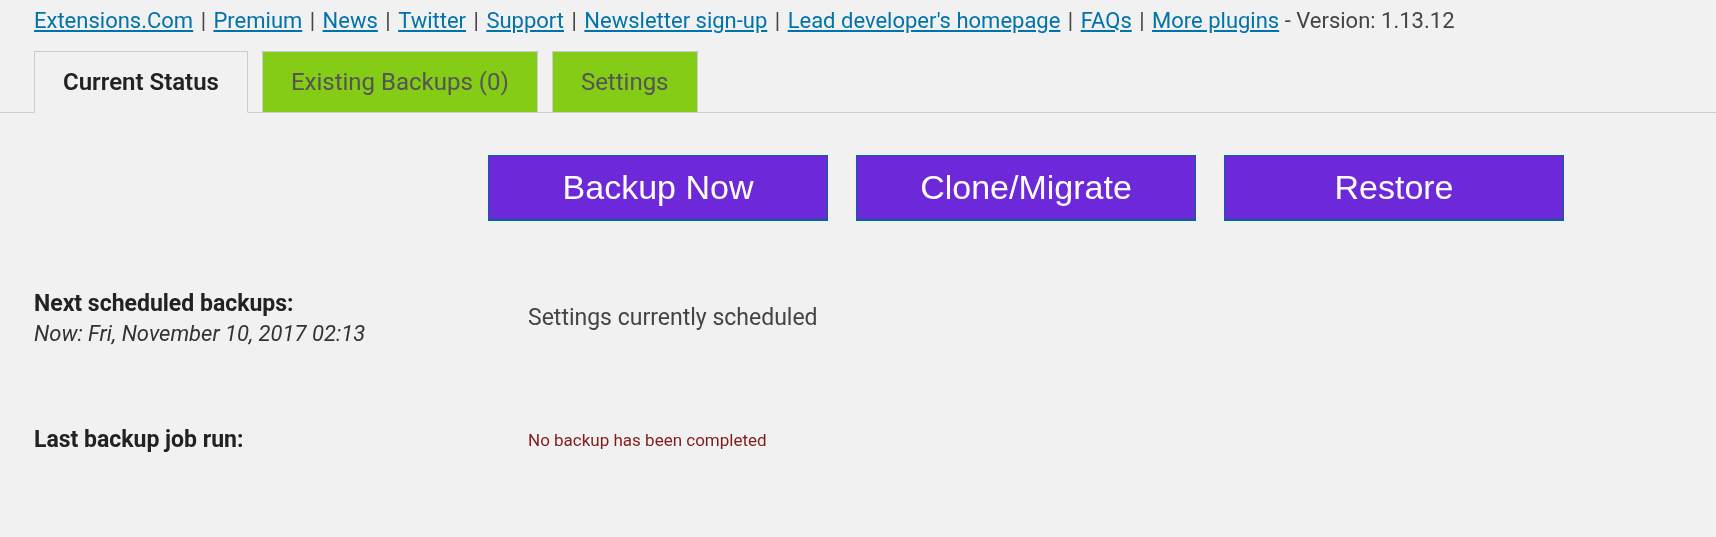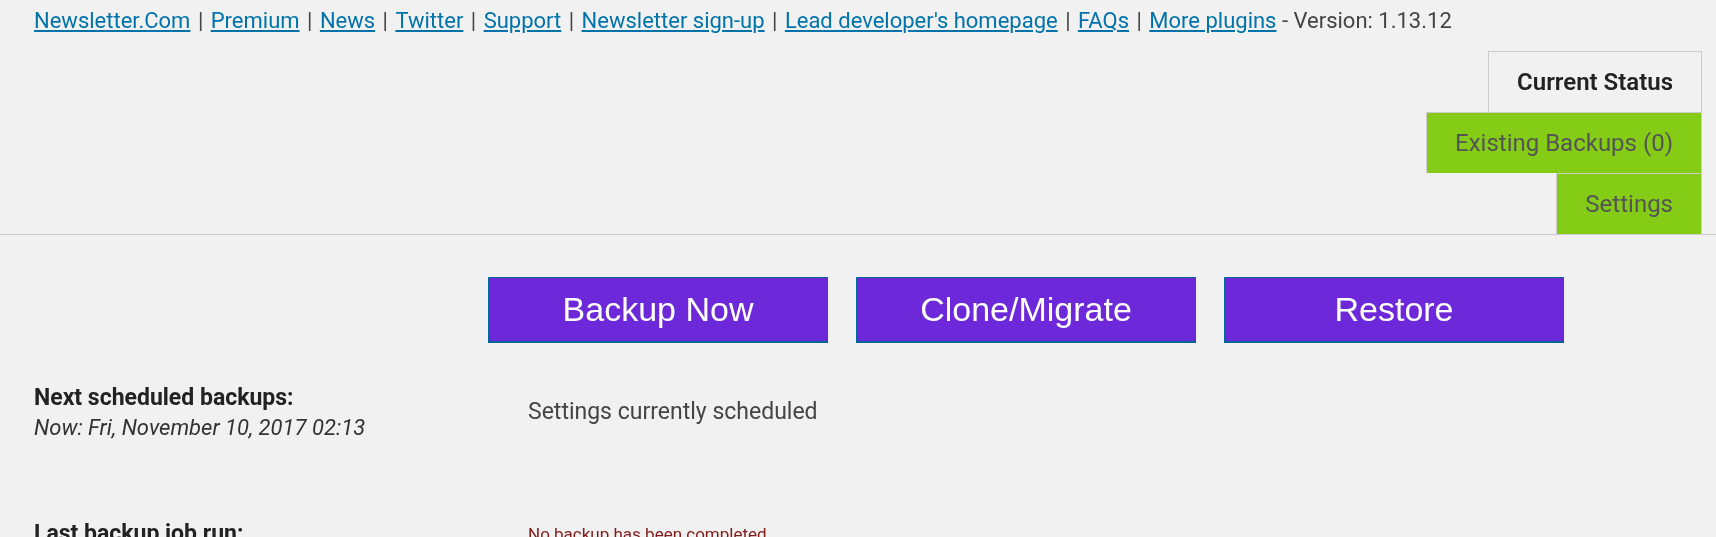--- a/index.html
+++ b/index.html
@@ -28,21 +28,20 @@
       padding: 0 2px;
     }
     .version {
       color: #444;
     }
     .tabs {
       display: flex;
       align-items: flex-end;
       padding-left: 34px;
       border-bottom: 1px solid #ccc;
-      flex-direction: column;
     }
     .tab {
       padding: 16px 28px;
       font-size: 24px;
       color: #555;
       background: #84cc16;
       border: 1px solid #ccc;
       border-bottom: none;
       margin-right: 14px;
       cursor: pointer;
@@ -65,21 +64,21 @@
       color: #fff;
       border: 1px solid #006799;
       font-size: 34px;
       padding: 12px 0;
       width: 340px;
       text-align: center;
       cursor: pointer;
       box-shadow: 0 1px 0 #006799;
     }
     .status-section {
-      padding: 42px 34px 0 34px;
+      padding: 70px 34px 0 34px;
       display: flex;
       gap: 40px;
     }
     .status-left {
       width: 454px;
     }
     .status-label {
       font-size: 23px;
       font-weight: 700;
       color: #222;
@@ -101,21 +100,21 @@
     }
     .link-text {
       color: #7f1d1d;
       font-size: 17px;
     }
   </style>
 </head>
 <body>
 
 <div class="header-links">
-  <a href="#">Newsletter.Com</a>
+  <a href="#">Extensions.Com</a>
   <span class="sep"> | </span>
   <a href="#">Premium</a>
   <span class="sep"> | </span>
   <a href="#">News</a>
   <span class="sep"> | </span>
   <a href="#">Twitter</a>
   <span class="sep"> | </span>
   <a href="#">Support</a>
   <span class="sep"> | </span>
   <a href="#">Newsletter sign-up</a>

